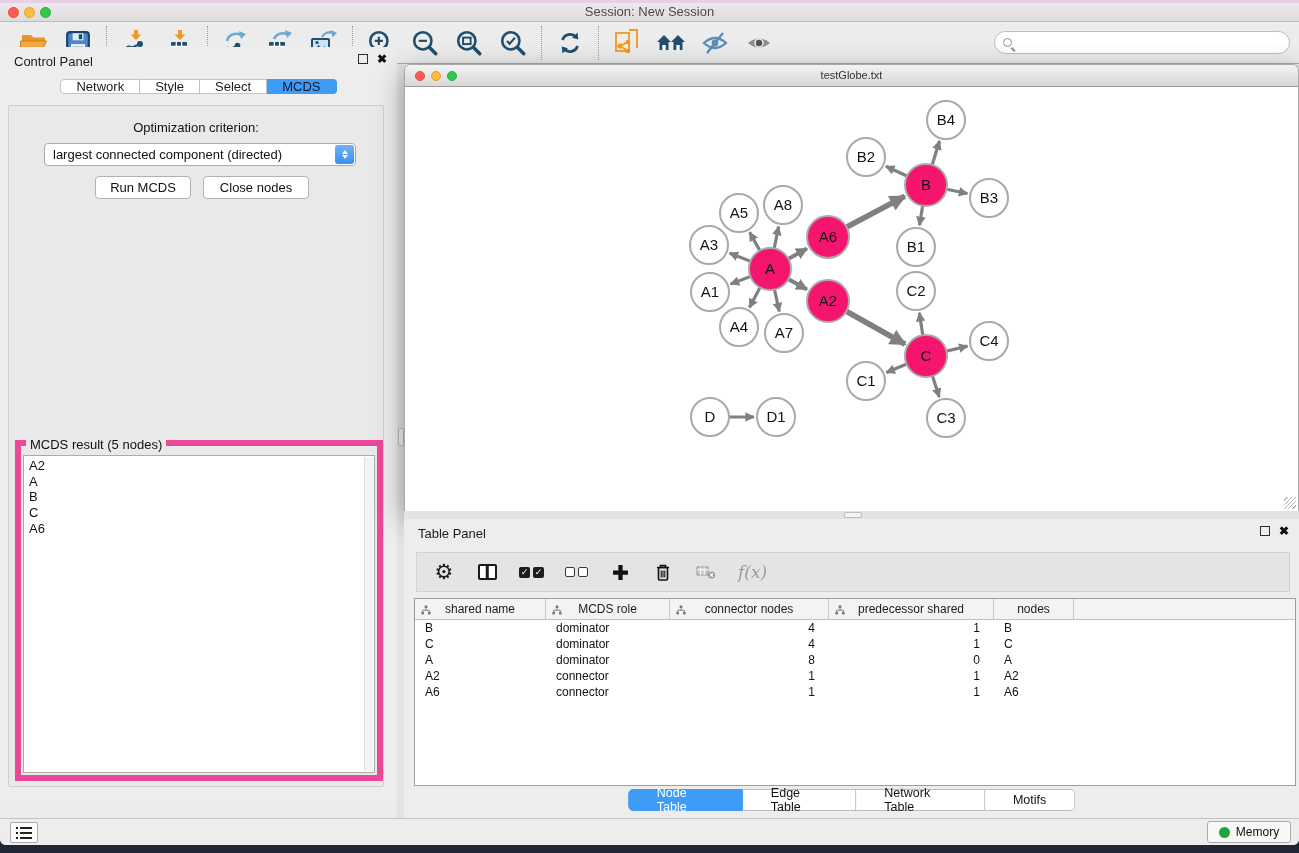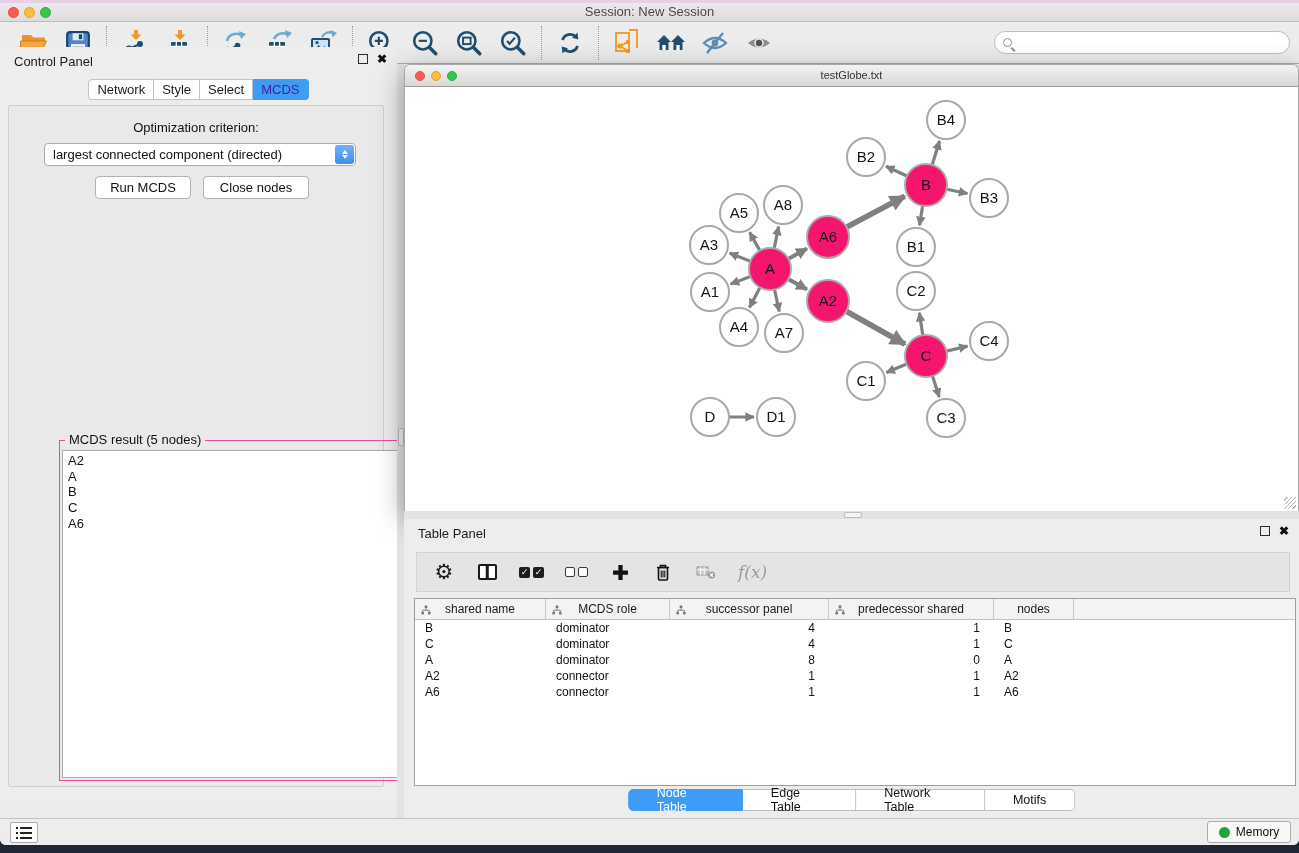--- a/index.html
+++ b/index.html
@@ -34,39 +34,39 @@
   .cpanel { position:absolute; left:0; top:47px; width:397px; height:754px; background:#EDEDED; }
   .v-divider { position:absolute; left:397px; top:64px; width:7px; height:754px; background:#E3E3E3; }
   .v-thumb { position:absolute; left:0.5px; top:364px; width:6px; height:18px; background:#F4F4F4; border:1px solid #bcbcbc; border-radius:2px; }
   .cp-header { position:absolute; left:0; top:0; width:100%; height:30px; }
   .cp-title { position:absolute; left:14px; top:7px; font-size:13px; color:#1c1c1c; }
   .win-btns { position:absolute; right:10px; top:7px; display:flex; gap:9px; align-items:center; }
   .float-ic { width:10px; height:10px; border:1.5px solid #2c2c2c; display:inline-block; }
   .close-ic { font-size:12px; font-weight:bold; color:#111; line-height:10px; }
   .cp-tabs { position:absolute; left:0; top:32px; width:100%; display:flex; justify-content:center; }
   .seg { display:flex; }
-  .seg .tab { height:21px; background:#fff; border:1px solid #c3c3c3; border-left:none; font-size:13px; color:#1c1c1c;
-    display:flex; align-items:center; justify-content:center; padding:0 8px; cursor:default; }
+  .seg .tab { height:15px; background:#fff; border:1px solid #c3c3c3; border-left:none; font-size:13px; color:#1c1c1c;
+    display:flex; align-items:center; justify-content:center; padding:0 15px; cursor:default; }
   .seg .tab:first-child { border-left:1px solid #c3c3c3; border-radius:4px 0 0 4px; }
   .seg .tab:last-child { border-radius:0 4px 4px 0; }
-  .seg .tab.active { background:#3E9CF6; border-color:#3E9CF6; color:#4c1d95; }
+  .seg .tab.active { background:#3E9CF6; border-color:#3E9CF6; color:#0f172a; }
   .cp-body { position:absolute; left:8px; top:58px; width:376px; height:682px; background:#E9E9E9; border:1px solid #cfcfcf; border-radius:2px; }
   .opt-label { position:absolute; left:0; top:14px; width:100%; text-align:center; font-size:13px; color:#111; }
   .criterion { position:absolute; left:35px; top:37px; width:312px; height:23px; background:#fff; border:1px solid #ababab;
     border-radius:4px; font-size:13px; color:#111; display:flex; align-items:center; padding-left:8px; }
   .spinner { position:absolute; right:1px; top:1px; width:19px; height:19px; background:linear-gradient(#6fb1f7,#3c8ef3);
     border-radius:3px; display:flex; flex-direction:column; align-items:center; justify-content:center; gap:1px; }
   .spinner .up, .spinner .dn { width:0; height:0; border-left:3.5px solid transparent; border-right:3.5px solid transparent; }
   .spinner .up { border-bottom:4px solid #fff; }
   .spinner .dn { border-top:4px solid #fff; }
   .cp-btn { position:absolute; top:70px; height:23px; background:#fff; border:1px solid #b2b2b2; border-radius:4px;
     font-size:13px; color:#111; display:flex; align-items:center; justify-content:center; cursor:default; }
   .btn-run { left:86px; width:96px; }
   .btn-close { left:194px; width:106px; }
-  .result-fs { position:absolute; left:6px; top:334px; width:368px; height:341px; border:1px solid #ec4899;margin-left:44px; }
+  .result-fs { position:absolute; left:6px; top:334px; width:368px; height:341px; border:6px solid #ec4899; }
   .result-legend { position:absolute; left:5px; top:-9px; background:#E9E9E9; padding:0 4px; font-size:13px; color:#111; }
   .result-list { position:absolute; left:2px; top:9px; right:2px; bottom:2px; background:#fff; border:1px solid #ababab;
     overflow:hidden; font-size:13px; color:#111; padding-top:2px; }
   .result-list::after { content:""; position:absolute; right:1px; top:1px; bottom:1px; width:8px; background:#f4f4f4; border-left:1px solid #e2e2e2; }
   .mcds-item { padding-left:5px; line-height:15.7px; }
 
   
   .netwin { position:absolute; left:404px; top:64px; width:895px; height:447px; border-radius:6px 6px 0 0;
     box-shadow:0 8px 28px rgba(0,0,0,0.38); background:#fff; }
   .nw-titlebar { position:absolute; left:0; top:0; width:100%; height:23px; background:linear-gradient(#f3f3f3,#d8d8d8);
@@ -516,21 +516,21 @@
               </svg></span>
             <span>MCDS role</span>
           </div>
           <div class="th" style="width: 159px;">
             <span class="col-icon"><svg width="10" height="10" viewBox="0 0 10 10">
                 <rect x="3.7" y="0.5" width="2.6" height="2.6" fill="#777"></rect>
                 <rect x="0.4" y="6.8" width="2.6" height="2.6" fill="#777"></rect>
                 <rect x="7" y="6.8" width="2.6" height="2.6" fill="#777"></rect>
                 <path d="M5 3.2v2M1.7 6.8V5.2h6.6v1.6" fill="none" stroke="#777" stroke-width="0.9"></path>
               </svg></span>
-            <span>successor panel</span>
+            <span>connector nodes</span>
           </div>
           <div class="th" style="width: 165px;">
             <span class="col-icon"><svg width="10" height="10" viewBox="0 0 10 10">
                 <rect x="3.7" y="0.5" width="2.6" height="2.6" fill="#777"></rect>
                 <rect x="0.4" y="6.8" width="2.6" height="2.6" fill="#777"></rect>
                 <rect x="7" y="6.8" width="2.6" height="2.6" fill="#777"></rect>
                 <path d="M5 3.2v2M1.7 6.8V5.2h6.6v1.6" fill="none" stroke="#777" stroke-width="0.9"></path>
               </svg></span>
             <span>predecessor shared</span>
           </div>

